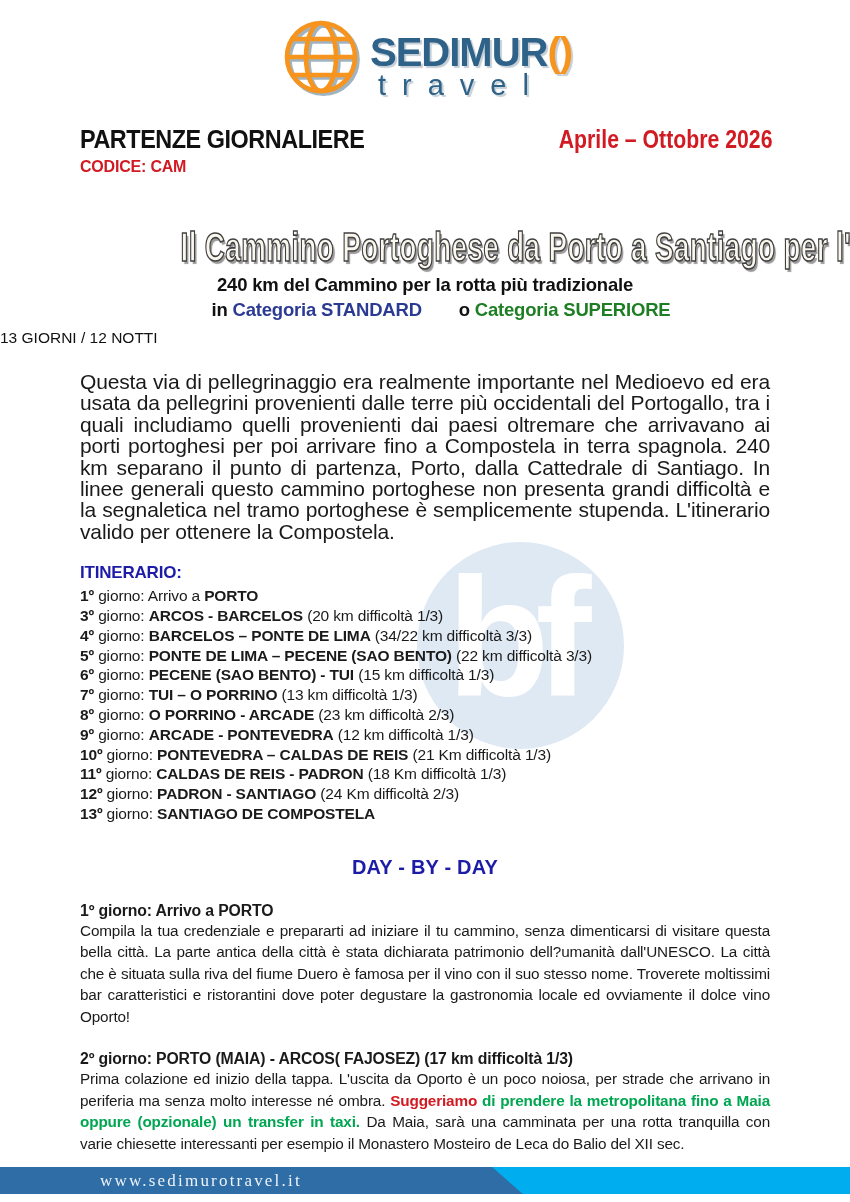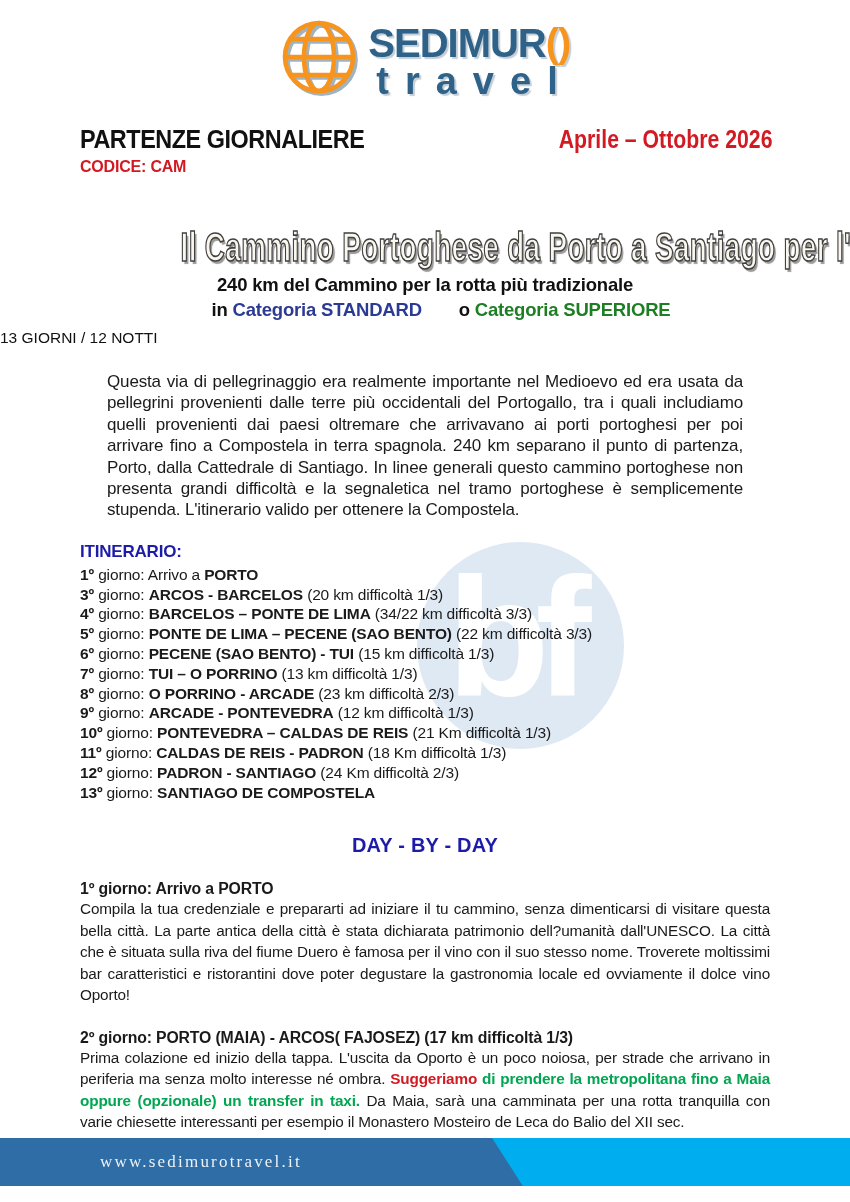--- a/index.html
+++ b/index.html
@@ -8,21 +8,21 @@
     overflow:hidden;font-family:"Liberation Sans",sans-serif;color:#1a1a1a;
   }
   .content{position:relative;z-index:1;}
 
   
   .logo{display:flex;align-items:flex-end;justify-content:center;gap:6px;padding-top:14px;width:fit-content;margin:0 auto;}
   .logo-text{display:flex;flex-direction:column;}
   .brand-top{font-size:40px;font-weight:bold;letter-spacing:-1px;line-height:1;
     color:var(--brand-blue,#2e6288);text-shadow:2px 2px 1px #c5ced6;white-space:nowrap;}
   .brand-parens{color:var(--brand-orange,#f7941d);}
-  .brand-bottom{font-size:38px;font-weight:bold;letter-spacing:16px;line-height:1;margin-top:-1px;margin-left:8px;
+  .brand-bottom{font-size:29px;font-weight:normal;letter-spacing:16px;line-height:1;margin-top:-1px;margin-left:8px;
     color:var(--brand-blue,#2e6288);text-shadow:2px 2px 1px #c5ced6;white-space:nowrap;}
 
   
   .header-block{margin:24px 78px 0 80px;}
   .header-row{display:flex;justify-content:space-between;align-items:center;}
   .h-title{display:inline-block;font-size:26px;font-weight:bold;letter-spacing:-0.5px;color:#111;
     transform:scaleX(0.9);transform-origin:left center;white-space:nowrap;}
   .h-date{display:inline-block;font-size:25px;font-weight:bold;color:var(--red,#d21a22);
     transform:scaleX(0.85);transform-origin:right center;white-space:nowrap;}
   .h-code{font-size:16px;font-weight:bold;color:var(--red,#d21a22);margin-top:3px;letter-spacing:-0.2px;}
@@ -37,21 +37,21 @@
 
   
   .sub1{text-align:center;font-size:18.5px;font-weight:bold;color:#111;letter-spacing:-0.2px;}
   .sub2{margin-top:3px;text-align:center;font-size:18.5px;font-weight:bold;letter-spacing:-0.2px;}
   .c-k{color:#111;padding-left:32px;}
   .c-navy{color:var(--navy,#2b3a92);}
   .c-darkgreen{color:var(--dark-green,#1e7e24);}
   .duration{margin-top:8px;text-align:left;font-size:15.5px;font-weight:normal;color:#111;}
 
   
-  .intro{margin:24px 107px 0;text-align:justify;font-size:17px;line-height:21.4px;letter-spacing:-0.15px;}
+  .intro{margin:24px 80px 0;text-align:justify;font-size:21px;line-height:21.4px;letter-spacing:-0.15px;}
 
   .it-heading{margin:21px 80px 0;font-size:17px;font-weight:bold;color:var(--heading-blue,#1c1ca8);letter-spacing:-0.2px;}
   .it-list{margin:3px 80px 0;font-size:15.5px;line-height:19.8px;letter-spacing:-0.15px;}
   .it-line .b{font-weight:bold;}
 
   .dbd-heading{margin-top:32px;text-align:center;font-size:20px;font-weight:bold;color:var(--heading-blue,#1c1ca8);letter-spacing:0.2px;}
   .dbd-sections{margin:0 80px;}
   .dbd-sec{margin-top:23px;}
   .dbd-title{font-size:15.8px;font-weight:bold;letter-spacing:-0.15px;}
   .dbd-para{margin:0;text-align:justify;font-size:15.3px;line-height:21.5px;letter-spacing:-0.15px;}
@@ -59,21 +59,21 @@
   .sp-red{color:var(--red,#d21a22);font-weight:bold;}
   .sp-green{color:var(--bright-green,#00a651);font-weight:bold;}
 
   
   .watermark{position:absolute;left:417px;top:542px;width:207px;height:207px;border-radius:50%;
     background:var(--watermark-bg,#dfe9f4);z-index:0;overflow:hidden;}
   .watermark span{position:absolute;left:30px;top:12px;font-size:168px;font-weight:bold;color:#ffffff;
     letter-spacing:-14px;line-height:1;}
 
   
-  .footer{position:absolute;left:0;right:0;bottom:16px;height:48px;background:var(--footer-light,#00aeef);z-index:2;}
+  .footer{position:absolute;left:0;right:0;bottom:8px;height:27px;background:var(--footer-light,#00aeef);z-index:2;}
   .footer-dark{position:absolute;top:0;bottom:0;left:0;width:100%;background:var(--footer-dark,#2e6da6);
     clip-path:polygon(0 0,57.9% 0,61.5% 100%,0 100%);}
   .footer-url{position:absolute;left:100px;top:50%;transform:translateY(-50%);
     font-family:"Liberation Serif",serif;font-size:17px;letter-spacing:2.2px;color:#edf2f7;}
 </style>
 </head>
 <body>
 
 <div class="page">
 

